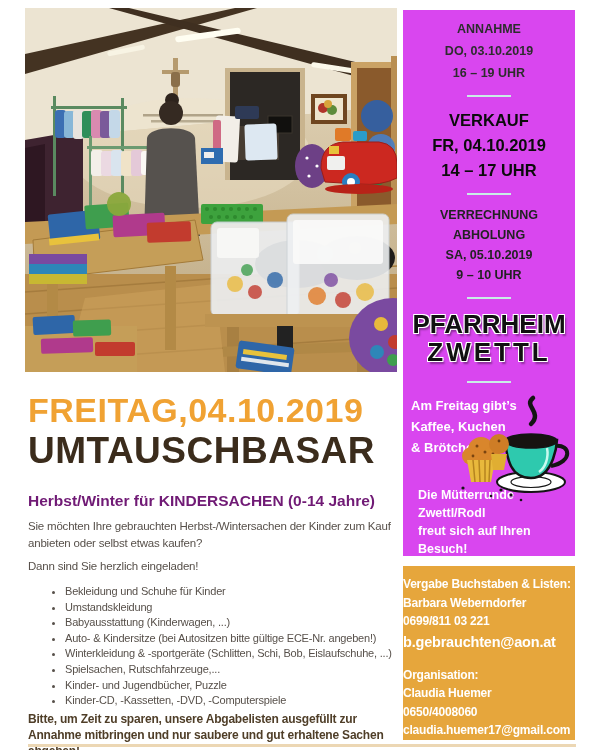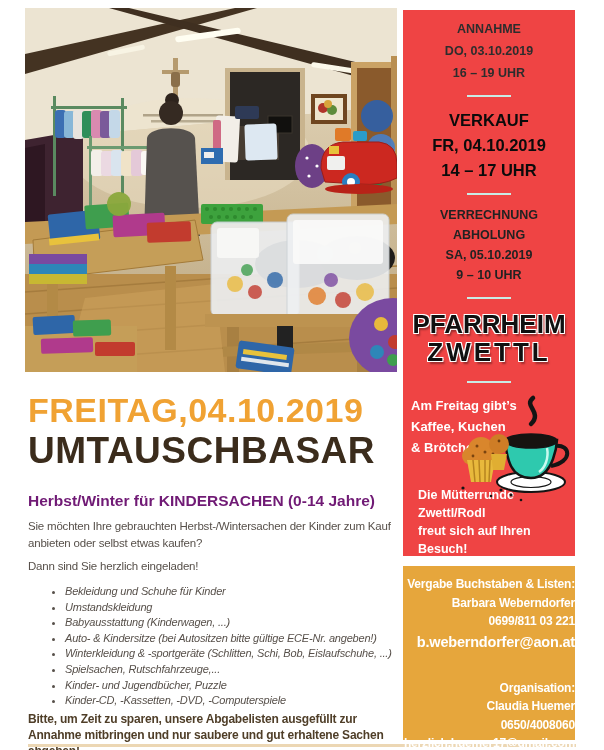--- a/index.html
+++ b/index.html
@@ -12,28 +12,28 @@
   
   .headline-date{position:absolute;left:28px;top:391px;font-size:34px;font-weight:800;
                  color:#F0A233;letter-spacing:0.5px;white-space:nowrap;}
   .headline-title{position:absolute;left:28px;top:430px;font-size:37px;font-weight:800;
                   color:#3B2C1C;letter-spacing:0.5px;white-space:nowrap;}
   .subtitle{position:absolute;left:28px;top:492px;font-size:15.5px;font-weight:700;color:#701a75;}
   .intro{position:absolute;left:28px;top:518px;width:372px;font-size:11.5px;line-height:17px;
          color:#57504A;letter-spacing:-0.2px;}
   .invited{position:absolute;left:28px;top:560px;font-size:11.5px;color:#57504A;letter-spacing:-0.2px;text-align:center;}
   ul.items{position:absolute;left:28px;top:584px;margin:0;padding:0 0 0 37px;width:372px;
-           font-size:11px;line-height:15.6px;color:#57504A;letter-spacing:-0.2px;font-style:italic;}
+           font-size:11px;line-height:15.6px;color:#57504A;letter-spacing:-0.2px;}
   ul.items li{white-space:nowrap;}
   .footer-note{position:absolute;left:28px;top:711px;width:382px;font-size:12px;font-weight:700;
                line-height:16px;color:#4F3E28;letter-spacing:-0.2px;}
   .bottom-rule{position:absolute;left:28px;top:744px;width:548px;height:3px;background:#ECD7B4;}
 
   
-  .sidebar{position:absolute;left:403px;top:10px;width:172px;height:546px;background:#ef4444;
+  .sidebar{position:absolute;left:403px;top:10px;width:172px;height:546px;background:#d946ef;
            text-align:center;color:#2D2D2D;}
   .sb-pad{padding-top:8px;}
   .g-small{font-size:12.5px;font-weight:700;line-height:22px;color:#2D2D2D;}
   .g-big{font-size:16.5px;font-weight:700;line-height:25px;color:#0B0B0B;}
   .g-med{font-size:12.5px;font-weight:700;line-height:20px;color:#222222;}
   .divider{width:44px;height:2px;background:#C9ECE6;margin:11px auto;}
   .divider.d2{margin:10px auto;}
   .divider.d3{margin:12px auto 10px;}
   .divider.d4{margin:15px auto 12px;}
   .location{font-size:26px;font-weight:800;line-height:28px;color:#101010;margin-top:11px;
@@ -41,25 +41,25 @@
                         2px 3px 2px rgba(0,0,0,0.35);}
   .location .l2{letter-spacing:3px;}
   .coffee-note{margin-top:11px;text-align:left;padding-left:8px;font-size:13px;font-weight:700;
                line-height:21px;color:#ffffff;}
   .clipart{position:absolute;top:384px;left:48px;width:124px;height:112px;}
   .invite{margin-top:28px;text-align:left;padding-left:15px;font-size:12.5px;font-weight:700;
           line-height:18px;color:#ffffff;}
 
   
   .contact-box{position:absolute;left:403px;top:566px;width:172px;height:174px;background:#E6A63C;
-               color:#ffffff;text-align:right;font-weight:700;}
+               color:#ffffff;text-align:left;font-weight:700;}
   .cb-pad{padding-top:9px;}
   .cb-line{font-size:12px;line-height:18.5px;letter-spacing:-0.2px;}
   .cb-email{font-size:14.5px;line-height:22px;letter-spacing:-0.2px;}
-  .cb-org{margin-top:26px;padding-left:34px;}
+  .cb-org{margin-top:13px;}
 </style>
 </head>
 <body>
 
 <div class="page">
 
   <div class="photo">
     <svg width="372" height="364" viewBox="0 0 372 364" xmlns="http://www.w3.org/2000/svg">
       <defs>
         <linearGradient id="wallg" x1="0" y1="0" x2="0" y2="1">
@@ -326,21 +326,21 @@
         <circle cx="40" cy="102" r="1.3" fill="#141414"></circle>
       <circle cx="70" cy="106" r="1.3" fill="#141414"></circle>
     </svg>
   </div>
 
   <div class="contact-box">
     <div class="cb-pad">
       <div class="cb-line">Vergabe Buchstaben &amp; Listen:</div>
       <div class="cb-line">Barbara Weberndorfer</div>
       <div class="cb-line">0699/811 03 221</div>
-      <div class="cb-email">b.weberndorfer@aon.at</div>
+      <div class="cb-email">b.gebrauchten@aon.at</div>
       <div class="cb-line cb-org">Organisation:</div>
       <div class="cb-line">Claudia Huemer</div>
       <div class="cb-line">0650/4008060</div>
-      <div class="cb-line">herzlich.huemer17@gmail.com</div>
+      <div class="cb-line">claudia.huemer17@gmail.com</div>
     </div>
   </div>
 
 </div>
 
 </body></html>

